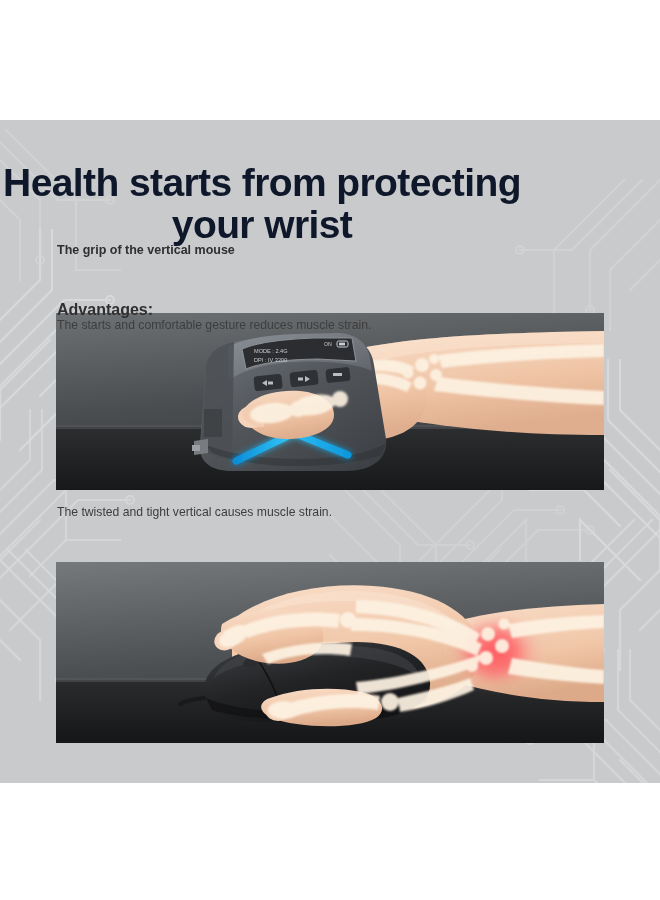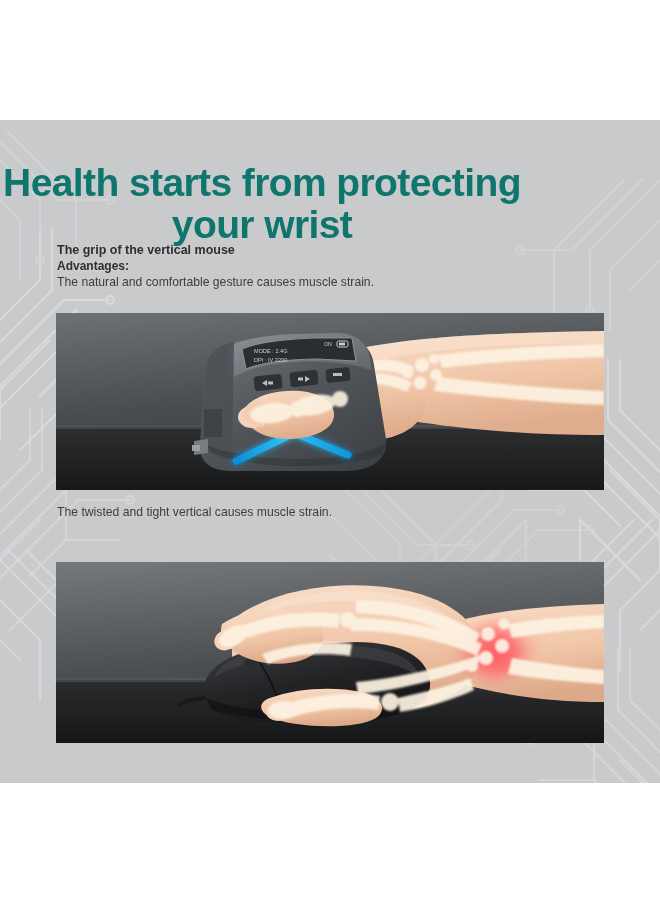--- a/index.html
+++ b/index.html
@@ -37,21 +37,21 @@
     display: block;
   }
 
   
   .title {
     position: absolute;
     left: 0;
     top: 162px;
     width: 524px;
     text-align: center;
-    color: #0f766e;
+    color: #0f172a;
     font-weight: bold;
     font-size: 39px;
     line-height: 42px;
     letter-spacing: -0.6px;
     z-index: 5;
   }
   .title .l1 { display: block; }
   .title .l2 { display: block; }
 
   
@@ -63,25 +63,26 @@
     width: 520px;
   }
   .caption .hd {
     font-size: 12.5px;
     font-weight: bold;
     line-height: 15.5px;
     color: #2f2f2f;
     white-space: nowrap;
   }
   .caption .sub {
-    font-size: 12px;
+    font-size: 16px;
     font-weight: bold;
     line-height: 15.5px;
     color: #2f2f2f;
     white-space: nowrap;
+    margin-top: 43px;
   }
   .caption .body {
     font-size: 12.2px;
     font-weight: normal;
     line-height: 16px;
     color: #3d3d3d;
     white-space: nowrap;
   }
   #caption-advantages { top: 243px; }
   #caption-disadvantages { top: 504px; }
@@ -159,21 +160,21 @@
   </div>
 
   <div class="title">
     <span class="l1">Health starts from protecting</span>
     <span class="l2">your wrist</span>
   </div>
 
   <div class="caption" id="caption-advantages">
     <div class="hd">The grip of the vertical mouse</div>
     <div class="sub">Advantages:</div>
-    <div class="body">The natural and comfortable gesture causes muscle strain.</div>
+    <div class="body">The starts and comfortable gesture reduces muscle strain.</div>
   </div>
 
   <div class="photo" id="photo-vertical">
     <svg viewBox="0 0 548 177" preserveAspectRatio="none">
       <defs>
         <linearGradient id="vbg" x1="0" y1="0" x2="0.25" y2="1">
           <stop offset="0%" stop-color="#6e7174"></stop>
           <stop offset="55%" stop-color="#4a4d50"></stop>
           <stop offset="100%" stop-color="#3a3c3e"></stop>
         </linearGradient>

